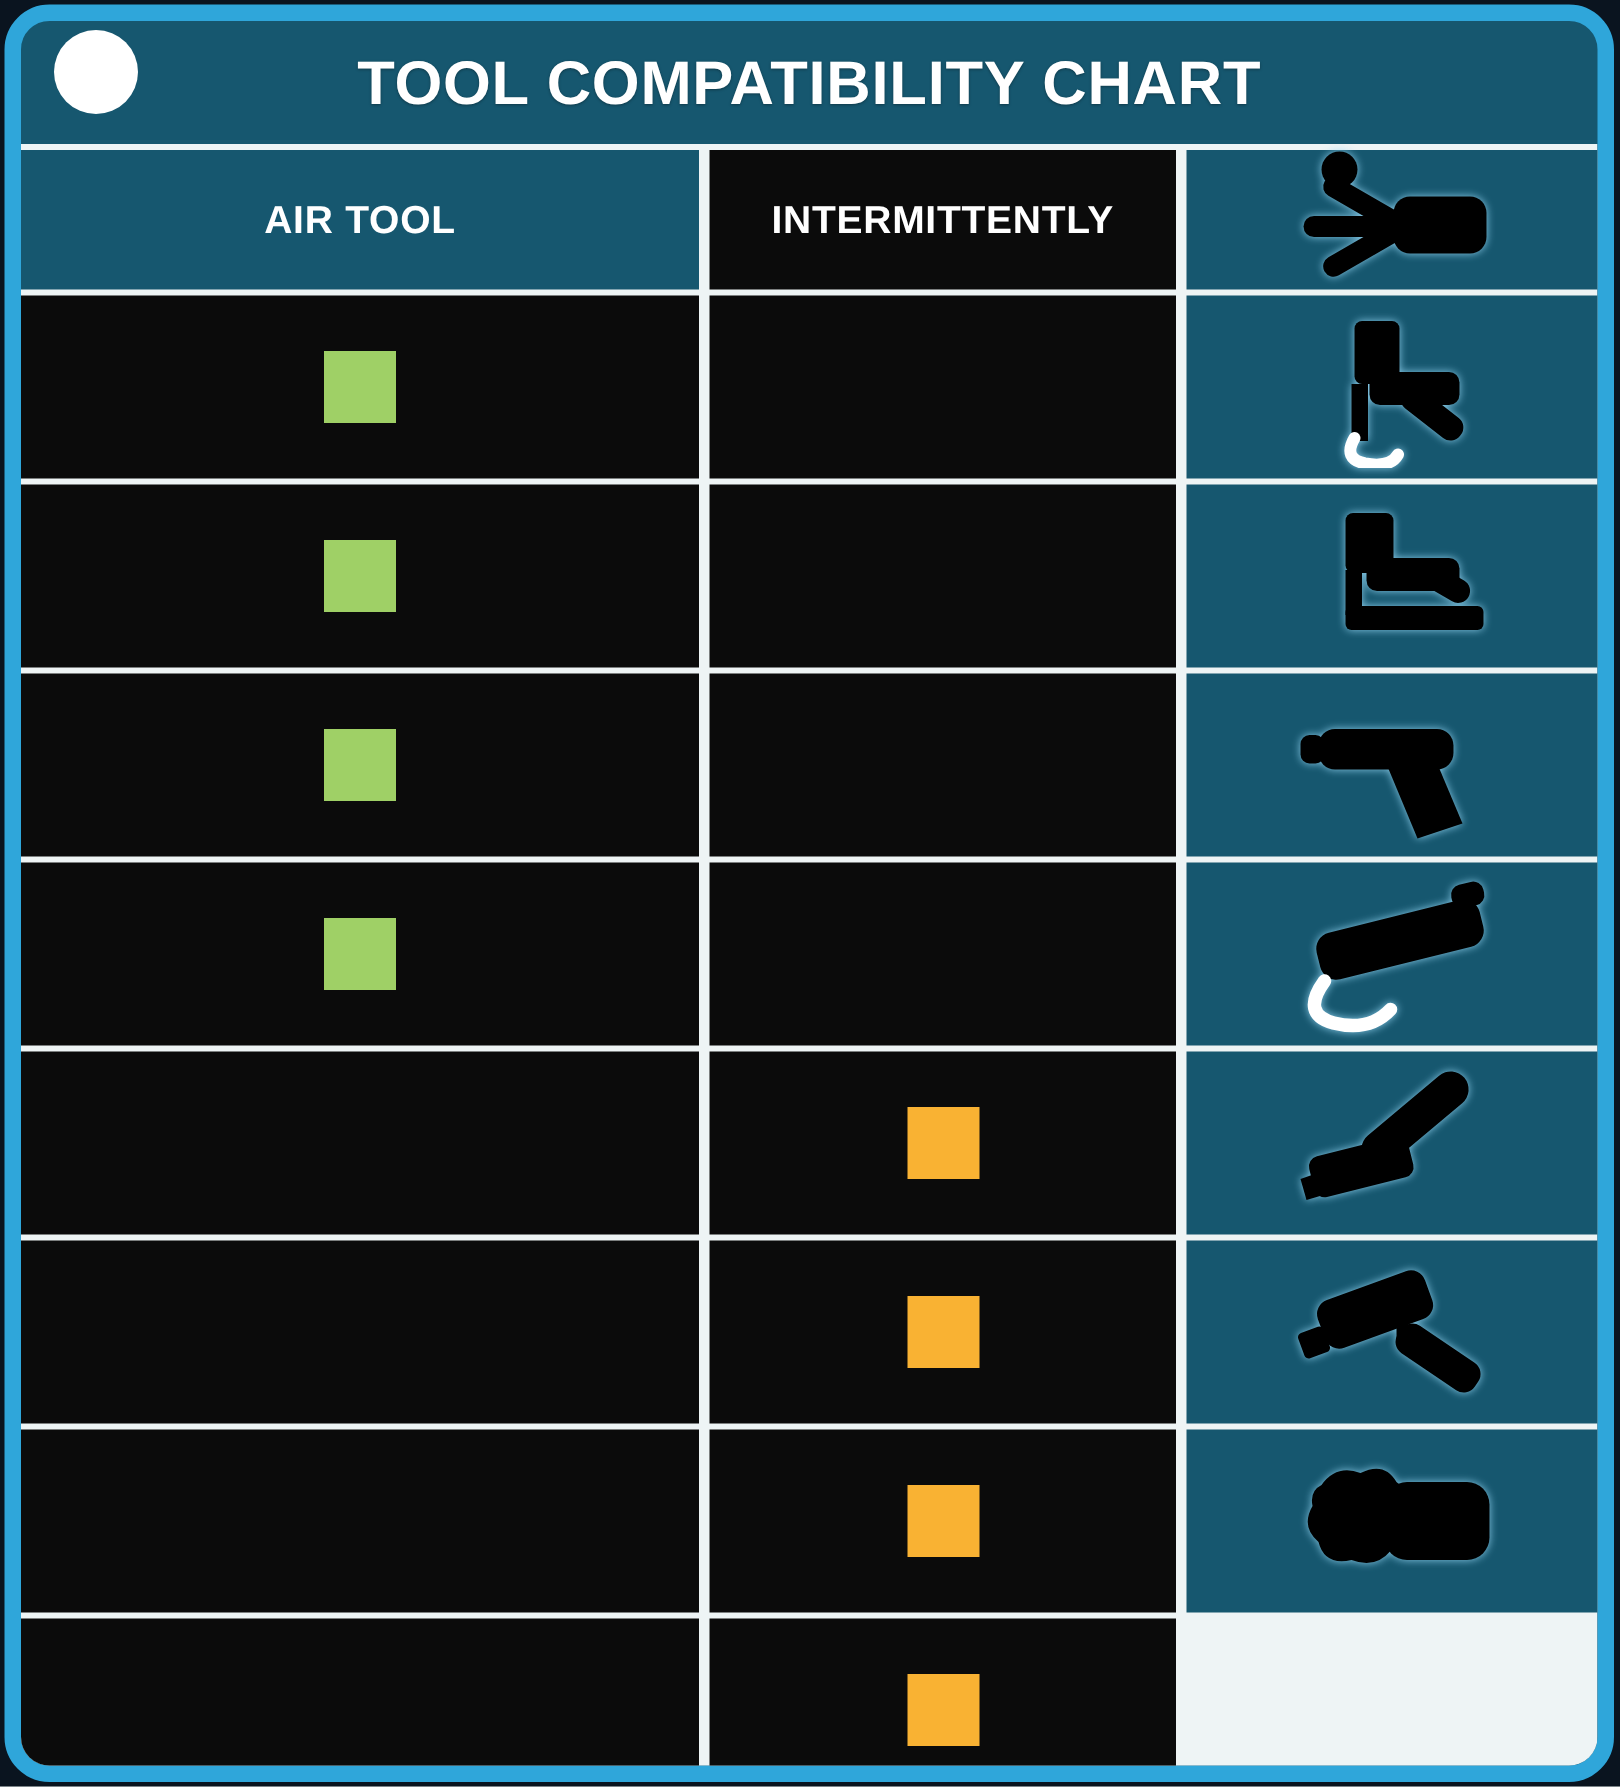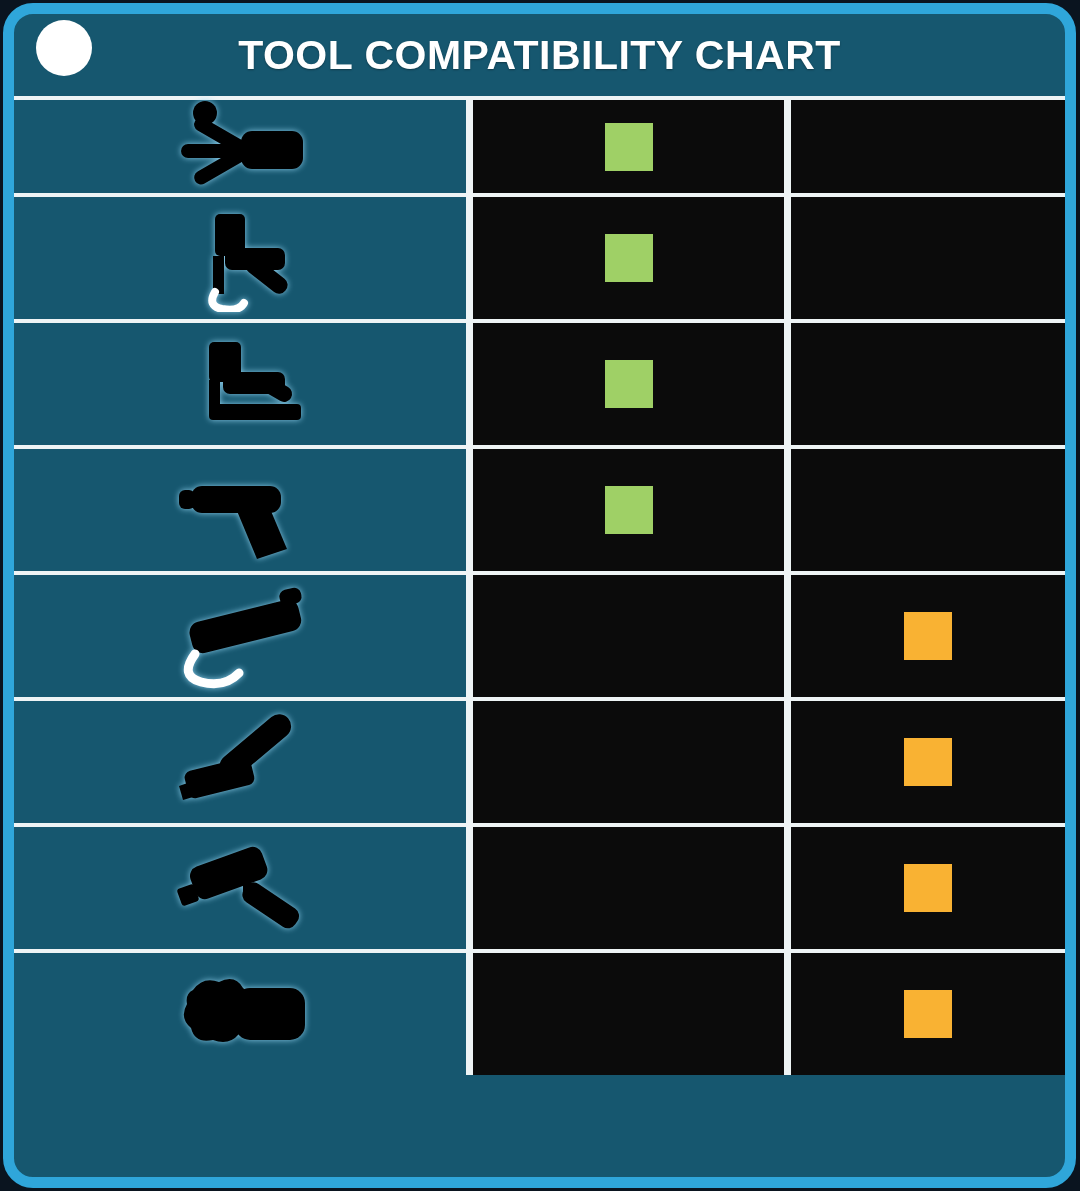--- a/index.html
+++ b/index.html
@@ -154,20 +154,26 @@
 </svg>
 
 <div class="card">
   <div class="title-bar">
     <div class="logo-circle"></div>
     <div class="page-title">TOOL COMPATIBILITY CHART</div>
   </div>
   <div class="h-divider"></div>
 
   <div class="grid">
+    <div class="cell teal">
+      <span class="head-label">AIR TOOL</span>
+    </div>
+    <div class="cell">
+      <span class="head-label">INTERMITTENTLY</span>
+    </div>
 
   <div class="cell teal">
     <svg class="tool-icon" width="190" height="108" viewBox="0 0 150 108">
           <use href="#air-hammer-icon"></use>
         </svg>
   </div>
   <div class="cell">
         <span class="marker" style="background: rgb(159, 208, 102);"></span>
       </div>
   <div class="cell"></div>

